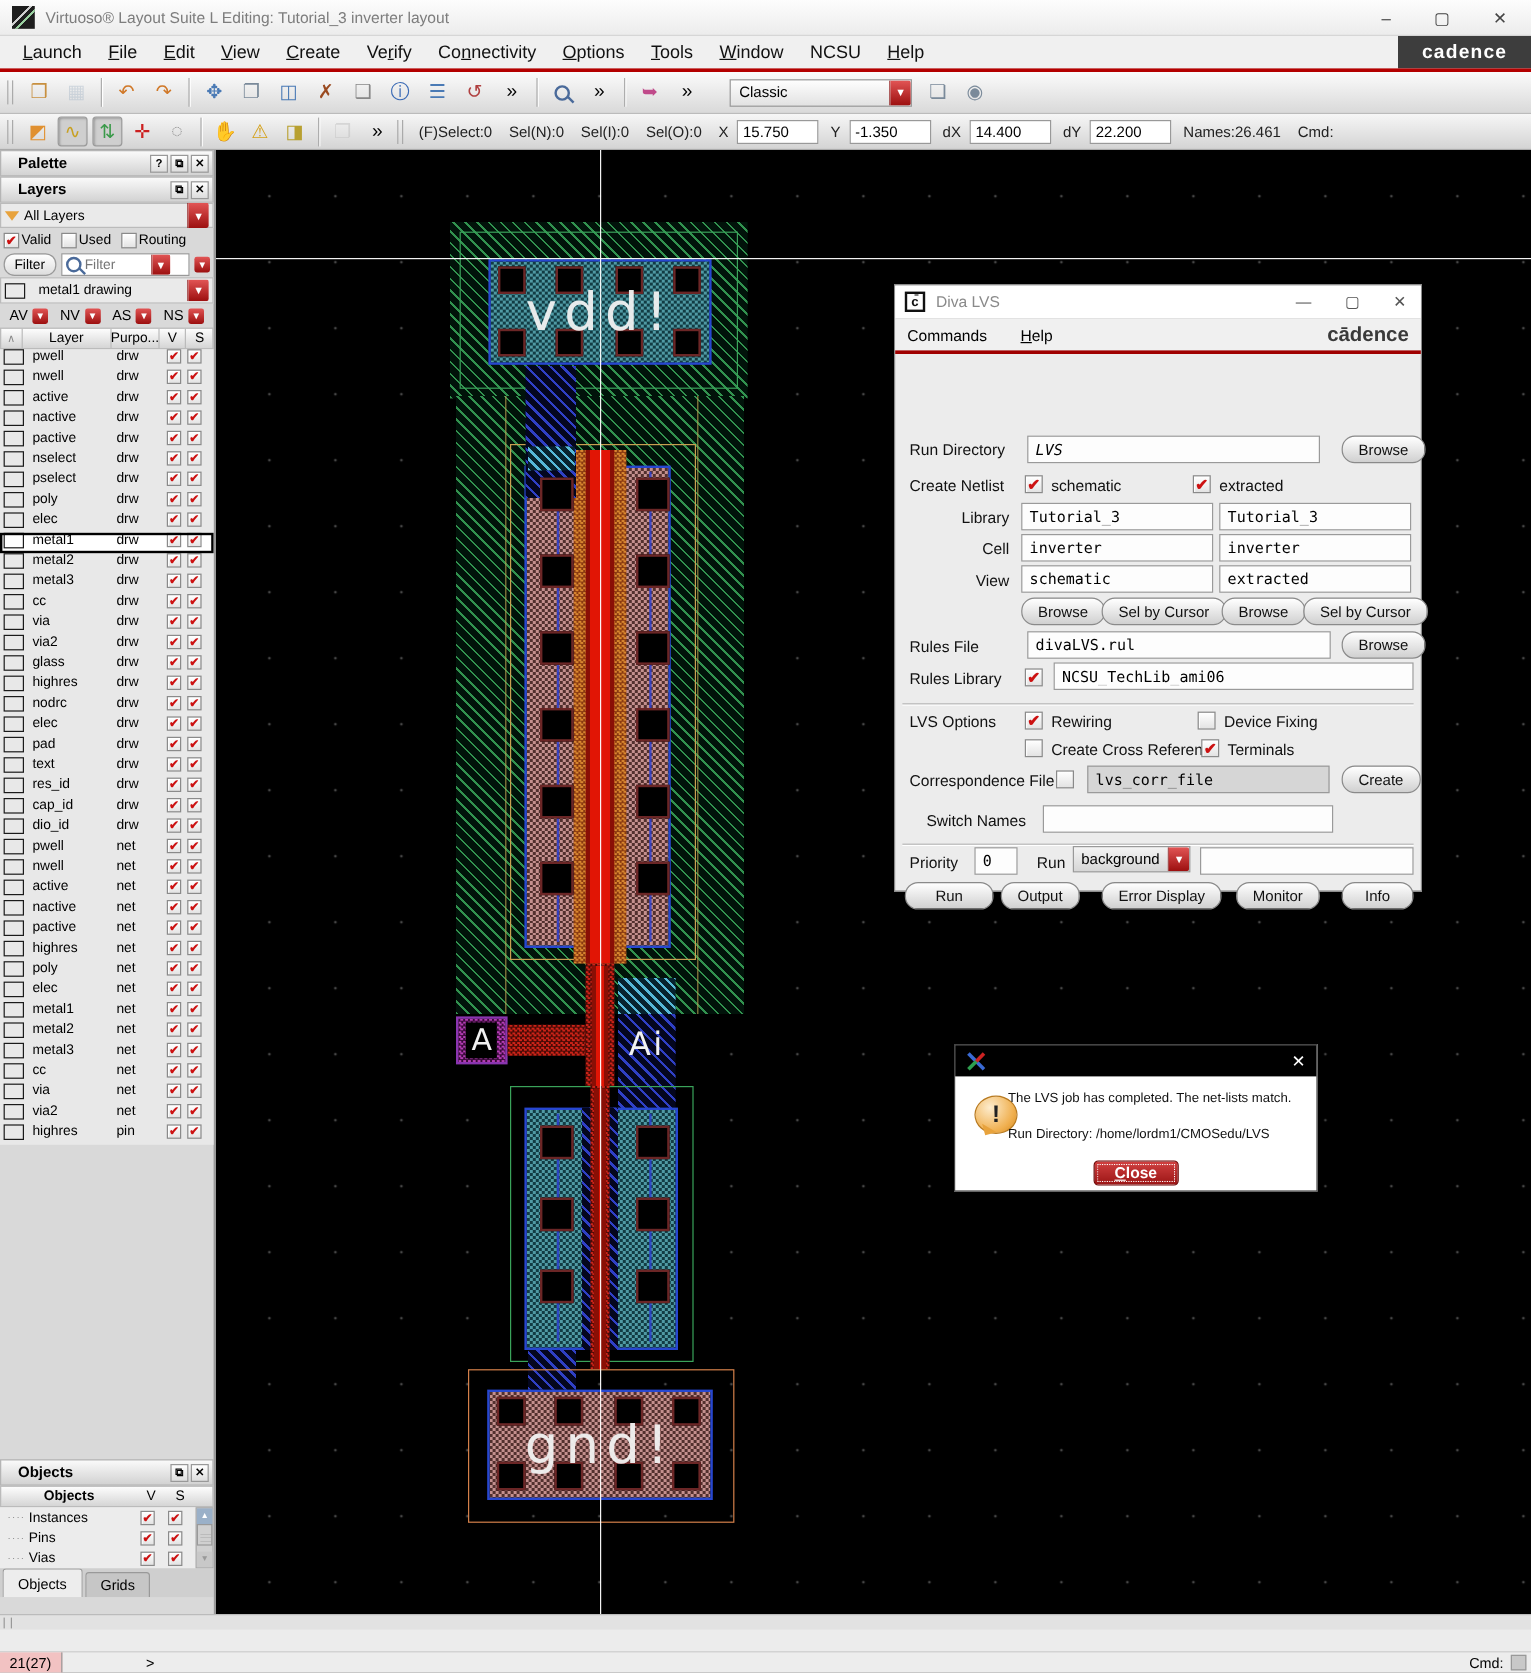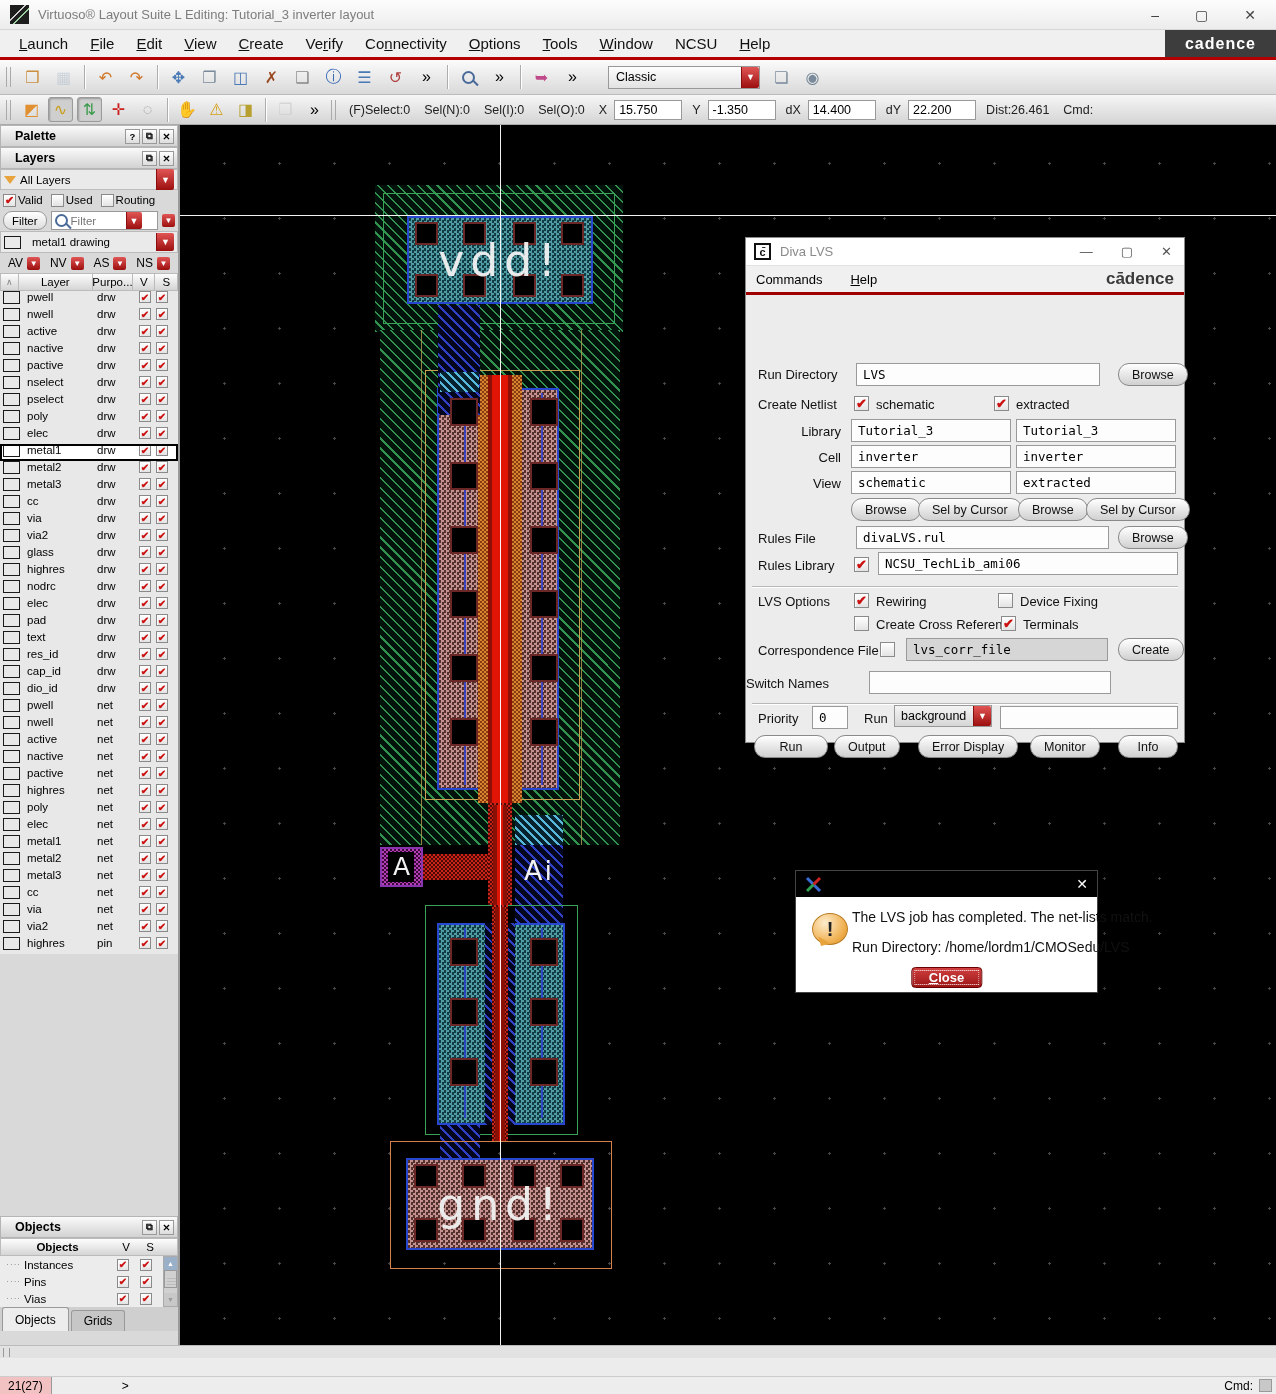--- a/index.html
+++ b/index.html
@@ -136,21 +136,21 @@
 .dcount{height:20px;min-width:27px;border:1px solid;border-color:#8a8a8a #fff #fff #8a8a8a;display:flex;align-items:center;justify-content:center;font-size:12px;padding:0 4px}
 .dlong{height:20px;flex:1;border:1px solid;border-color:#8a8a8a #fff #fff #8a8a8a}
 
 
 #msg-dialog{position:absolute;left:795px;top:870px;width:303px;height:123px;background:#fff;border:1px solid #444;box-shadow:3px 5px 14px rgba(0,0,0,.5);z-index:11}
 .mtitle{height:26px;background:#000;display:flex;align-items:center;padding:0 9px}
 .mclose{margin-left:auto;color:#fff;font-size:14px}
 .mbody{position:relative;height:97px}
 .warn-ic{position:absolute;left:16px;top:16px;width:36px;height:32px;background:radial-gradient(circle at 35% 30%,#fdeccd,#f0b050 65%,#d4881e);border:1px solid #b87a20;border-radius:50%;display:flex;align-items:center;justify-content:center;font-weight:bold;font-size:20px;color:#222}
 .warn-ic::after{content:"";position:absolute;left:1px;bottom:-9px;border:7px solid transparent;border-top-color:#e8a33d;transform:rotate(30deg)}
-.mline{position:absolute;left:56px;font-size:14px;color:#111;white-space:nowrap}
+.mline{position:absolute;left:44px;font-size:11px;color:#111;white-space:nowrap}
 .btn-close{position:absolute;left:50%;transform:translateX(-50%);top:70px;height:21px;padding:0 17px;background:linear-gradient(#d04040,#9c1515);border:1px solid #6a0000;border-radius:4px;color:#fff;font-weight:bold;font-size:13px;display:flex;align-items:center;outline:1px dotted #fff;outline-offset:-4px}
 
 
 #griprow{position:absolute;left:0;top:1345px;right:0;height:13px;background:#e2e2e2;border-top:1px solid #bbb}
 #griprow::before{content:"";position:absolute;left:3px;top:2px;width:5px;height:9px;border-left:1px solid #999;border-right:1px solid #999}
 #hintbar{position:absolute;left:0;top:1358px;right:0;height:18px;background:linear-gradient(#fafafa,#d4d4d4);border-top:1px solid #bbb;display:flex;align-items:center;font-size:12px;color:#222;padding:0 10px}
 #hint-mid{position:absolute;left:600px}
 #hint-right{margin-left:auto}
 #cmdbar{position:absolute;left:0;top:1376px;right:0;height:18px;background:#ededed;display:flex;align-items:center;font-size:12px;border-top:1px solid #ccc}
 #hist{background:#f2c2c2;border-right:1px solid #999;height:100%;display:flex;align-items:center;padding:0 8px}
@@ -251,21 +251,21 @@
     <span class="stat">Sel(I):0</span>
     <span class="stat">Sel(O):0</span>
     <span class="stat">X</span>
     <input class="cinp" readonly="" value="15.750" style="">
     <span class="stat">Y</span>
     <input class="cinp" readonly="" value="-1.350" style="">
     <span class="stat">dX</span>
     <input class="cinp" readonly="" value="14.400" style="">
     <span class="stat">dY</span>
     <input class="cinp" readonly="" value="22.200" style="">
-    <span class="stat">Dist:26.461</span>
+    <span class="stat">Names:26.461</span>
     <span class="stat">Cmd:</span>
   </div>
 
   <div id="main">
     <div id="palette">
       <div class="ptitle">
         <span>Palette</span>
         <span class="pbtn sp">?</span>
         <span class="pbtn">⧉</span>
         <span class="pbtn">✕</span>
@@ -743,21 +743,21 @@
       </span>
     </div>
     <div class="dmenu">
       <span>Commands</span>
       <span><u>H</u>elp</span>
       <span class="dbrand">cādence</span>
     </div>
     <div class="dredline"></div>
     <div class="dbody">
       <span class="dlbl" style="left:12px;top:72px">Run Directory</span>
-      <input class="minp" readonly="" style="left: 110px; top: 68px; width: 244px;" value="LVS">
+      <input class="minp" readonly="" style="left: 110px; top: 68px; width: 244px; font-style: italic;" value="LVS">
       <span class="btn" style="left:372px;top:68px">Browse</span>
 
       <span class="dlbl" style="left:12px;top:102px">Create Netlist</span>
       <span class="chk2" style="left:108px;top:101px">✔</span>
       <span class="dlbl" style="left:130px;top:102px">schematic</span>
       <span class="chk2" style="left:248px;top:101px">✔</span>
       <span class="dlbl" style="left:270px;top:102px">extracted</span>
 
       <span class="dlbl r" style="top:129px">Library</span>
       <input class="minp" readonly="" style="left: 105px; top: 124px; width: 160px;" value="Tutorial_3">
@@ -792,21 +792,21 @@
       <span class="chk2 off" style="left:108px;top:321px">✔</span>
       <span class="dlbl" style="left:130px;top:322px">Create Cross Reference</span>
       <span class="chk2" style="left:255px;top:321px">✔</span>
       <span class="dlbl" style="left:277px;top:322px">Terminals</span>
 
       <span class="dlbl" style="left:12px;top:348px">Correspondence File</span>
       <span class="chk2 off" style="left:134px;top:347px">✔</span>
       <input class="minp gray" readonly="" style="left: 160px; top: 343px; width: 202px;" value="lvs_corr_file">
       <span class="btn" style="left:372px;top:343px">Create</span>
 
-      <span class="dlbl" style="left:0;top:381px">Switch Names</span>
+      <span class="dlbl" style="left:26px;top:381px">Switch Names</span>
       <input class="minp" readonly="" style="left: 123px; top: 376px; width: 242px;">
 
       <span class="dhr" style="top:408px"></span>
 
       <span class="dlbl" style="left:12px;top:416px">Priority</span>
       <input class="minp" readonly="" style="left: 66px; top: 411px; width: 36px;" value="0">
       <span class="dlbl" style="left:118px;top:416px">Run</span>
       <span class="dcombo" style="left:148px;top:410px;width:98px">
         <span>background</span>
         <span class="rdrop">▼</span>

